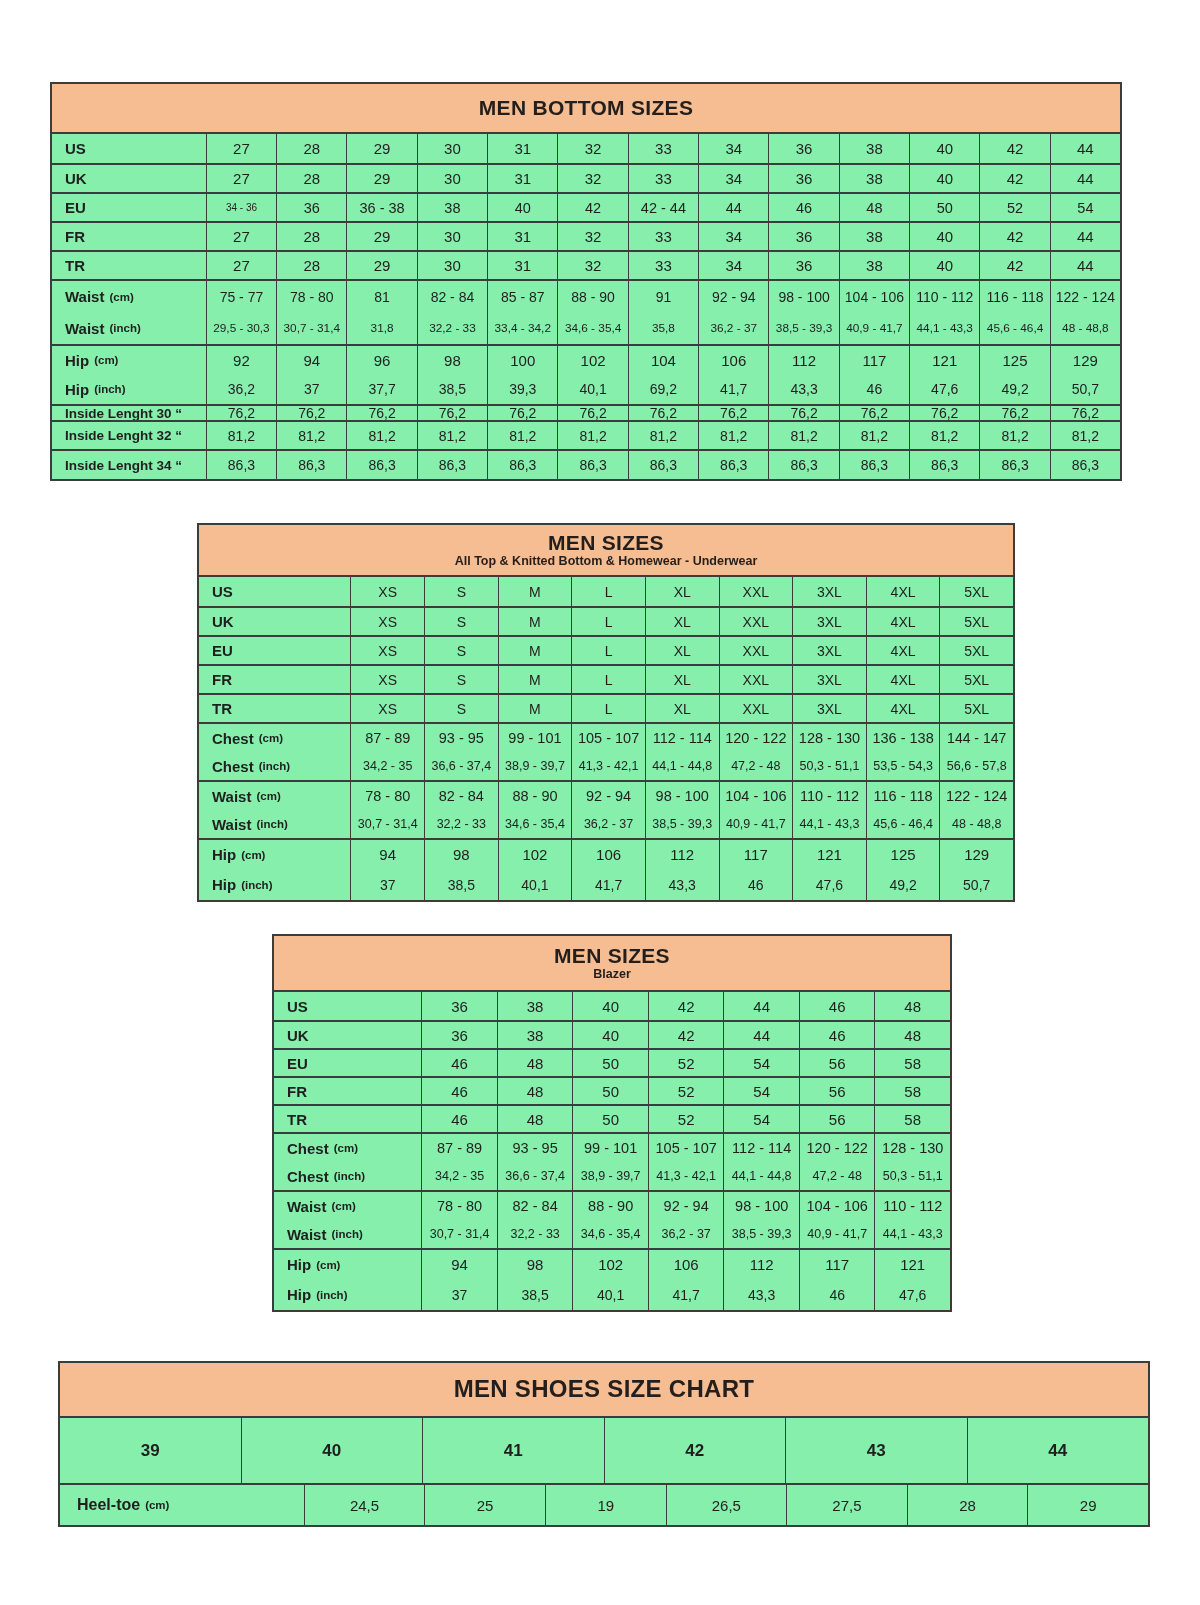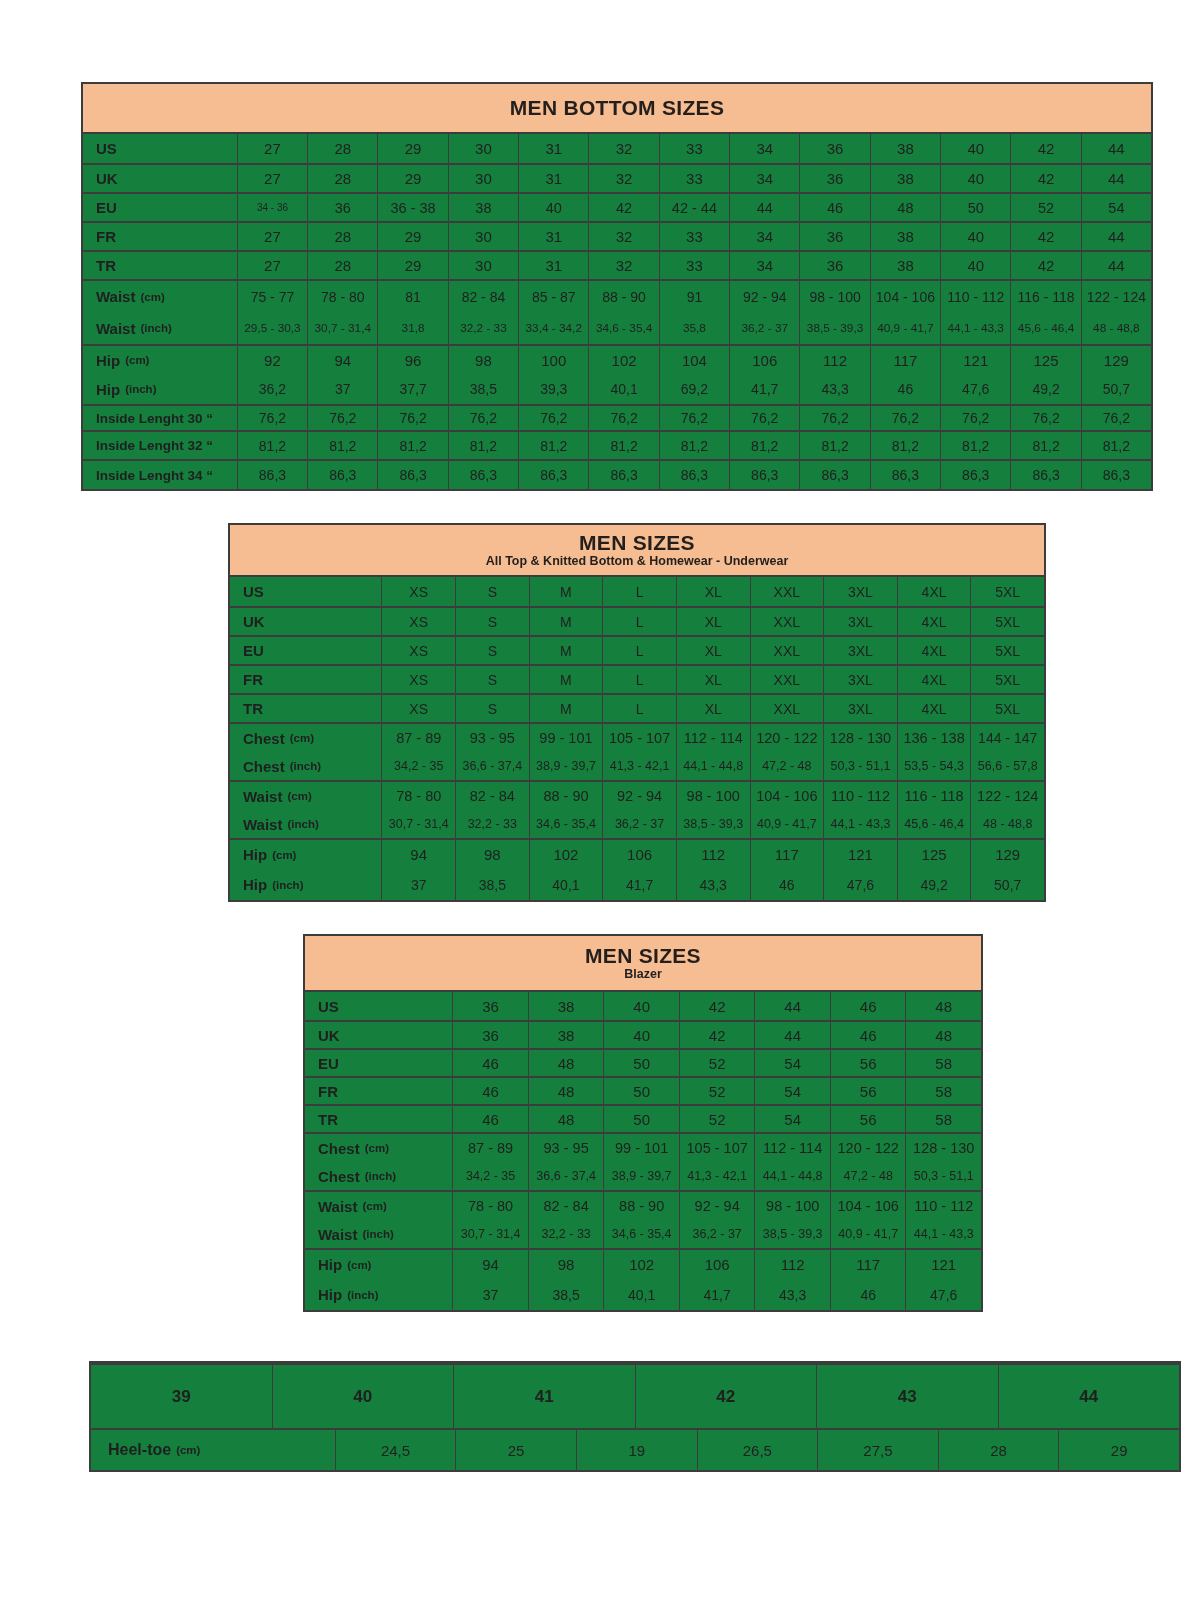--- a/index.html
+++ b/index.html
@@ -11,24 +11,23 @@
   .page {
     position: relative;
     width: 1200px;
     height: 1605px;
     background: var(--page-bg, #ffffff);
     overflow: hidden;
   }
   .size-table {
     position: absolute;
     border: 2.5px solid var(--border, #3c3c3c);
-    background: #15803d;
+    background: #86efac;
     display: flex;
     flex-direction: column;
-    margin-left: 31px;
   }
   .thead {
     background: var(--header-bg, #f6bd92);
     border-bottom: 2px solid var(--border, #3c3c3c);
     display: flex;
     flex-direction: column;
     align-items: center;
     justify-content: center;
     flex: 0 0 auto;
   }
@@ -247,21 +246,21 @@
         <div class="tcell vcell" style="font-size: 14px;">39,3</div>
         <div class="tcell vcell" style="font-size: 14px;">40,1</div>
         <div class="tcell vcell" style="font-size: 14px;">69,2</div>
         <div class="tcell vcell" style="font-size: 14px;">41,7</div>
         <div class="tcell vcell" style="font-size: 14px;">43,3</div>
         <div class="tcell vcell" style="font-size: 14px;">46</div>
         <div class="tcell vcell" style="font-size: 14px;">47,6</div>
         <div class="tcell vcell" style="font-size: 14px;">49,2</div>
         <div class="tcell vcell" style="font-size: 14px;">50,7</div>
       </div>
-      <div class="trow gstart" style="height: 26px;">
+      <div class="trow gstart" style="height: 16px;">
         <div class="tcell lcell" style="width: 14.4%; font-size: 13.5px;">
           <span>Inside Lenght 30 “</span>
         </div>
         <div class="tcell vcell" style="font-size: 14px;">76,2</div>
         <div class="tcell vcell" style="font-size: 14px;">76,2</div>
         <div class="tcell vcell" style="font-size: 14px;">76,2</div>
         <div class="tcell vcell" style="font-size: 14px;">76,2</div>
         <div class="tcell vcell" style="font-size: 14px;">76,2</div>
         <div class="tcell vcell" style="font-size: 14px;">76,2</div>
         <div class="tcell vcell" style="font-size: 14px;">76,2</div>
@@ -616,20 +615,23 @@
         <div class="tcell vcell" style="font-size: 14px;">38,5</div>
         <div class="tcell vcell" style="font-size: 14px;">40,1</div>
         <div class="tcell vcell" style="font-size: 14px;">41,7</div>
         <div class="tcell vcell" style="font-size: 14px;">43,3</div>
         <div class="tcell vcell" style="font-size: 14px;">46</div>
         <div class="tcell vcell" style="font-size: 14px;">47,6</div>
       </div>
     </section>
 
   <section class="size-table" id="t-shoes">
+    <header class="thead">
+      <div class="ttitle">MEN SHOES SIZE CHART</div>
+    </header>
   <div class="trow gstart" style="height: 65px;">
         <div class="tcell vcell" style="font-size: 17px; font-weight: bold;">39</div>
         <div class="tcell vcell" style="font-size: 17px; font-weight: bold;">40</div>
         <div class="tcell vcell" style="font-size: 17px; font-weight: bold;">41</div>
         <div class="tcell vcell" style="font-size: 17px; font-weight: bold;">42</div>
         <div class="tcell vcell" style="font-size: 17px; font-weight: bold;">43</div>
         <div class="tcell vcell" style="font-size: 17px; font-weight: bold;">44</div>
       </div>
       <div class="trow gstart" style="height: 42px;">
         <div class="tcell lcell" style="width: 22.4%; font-size: 16px;">

